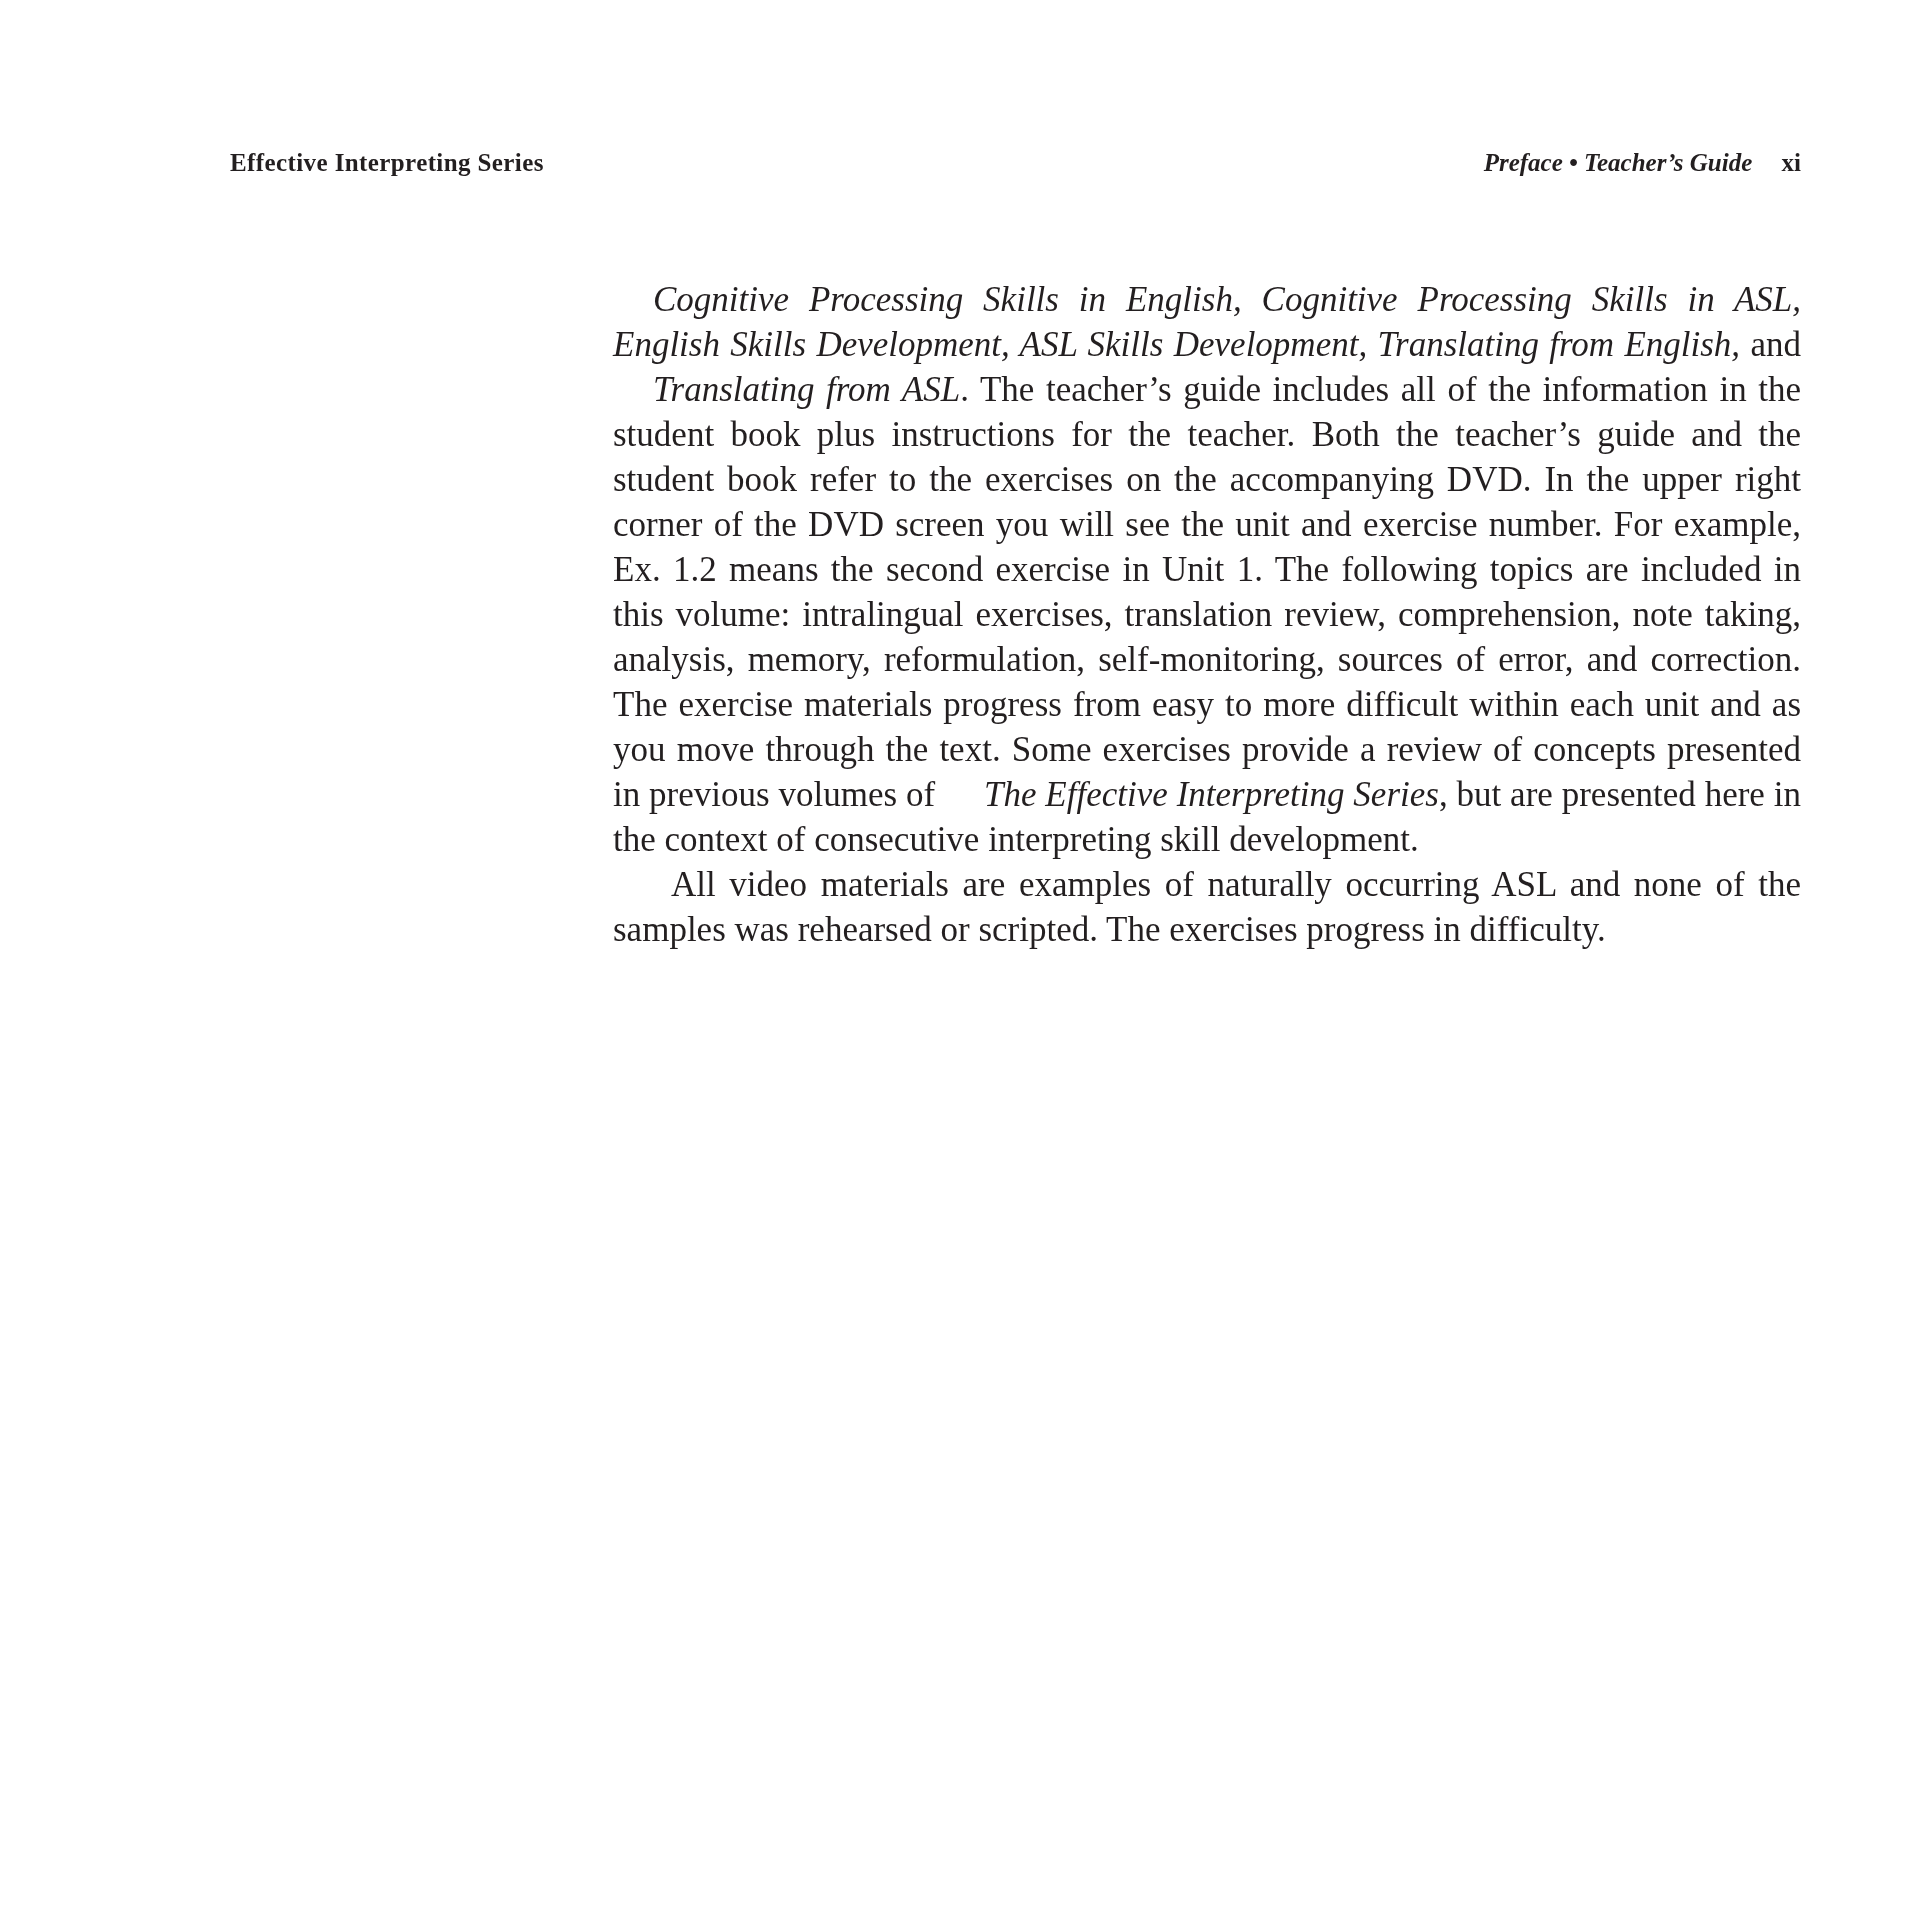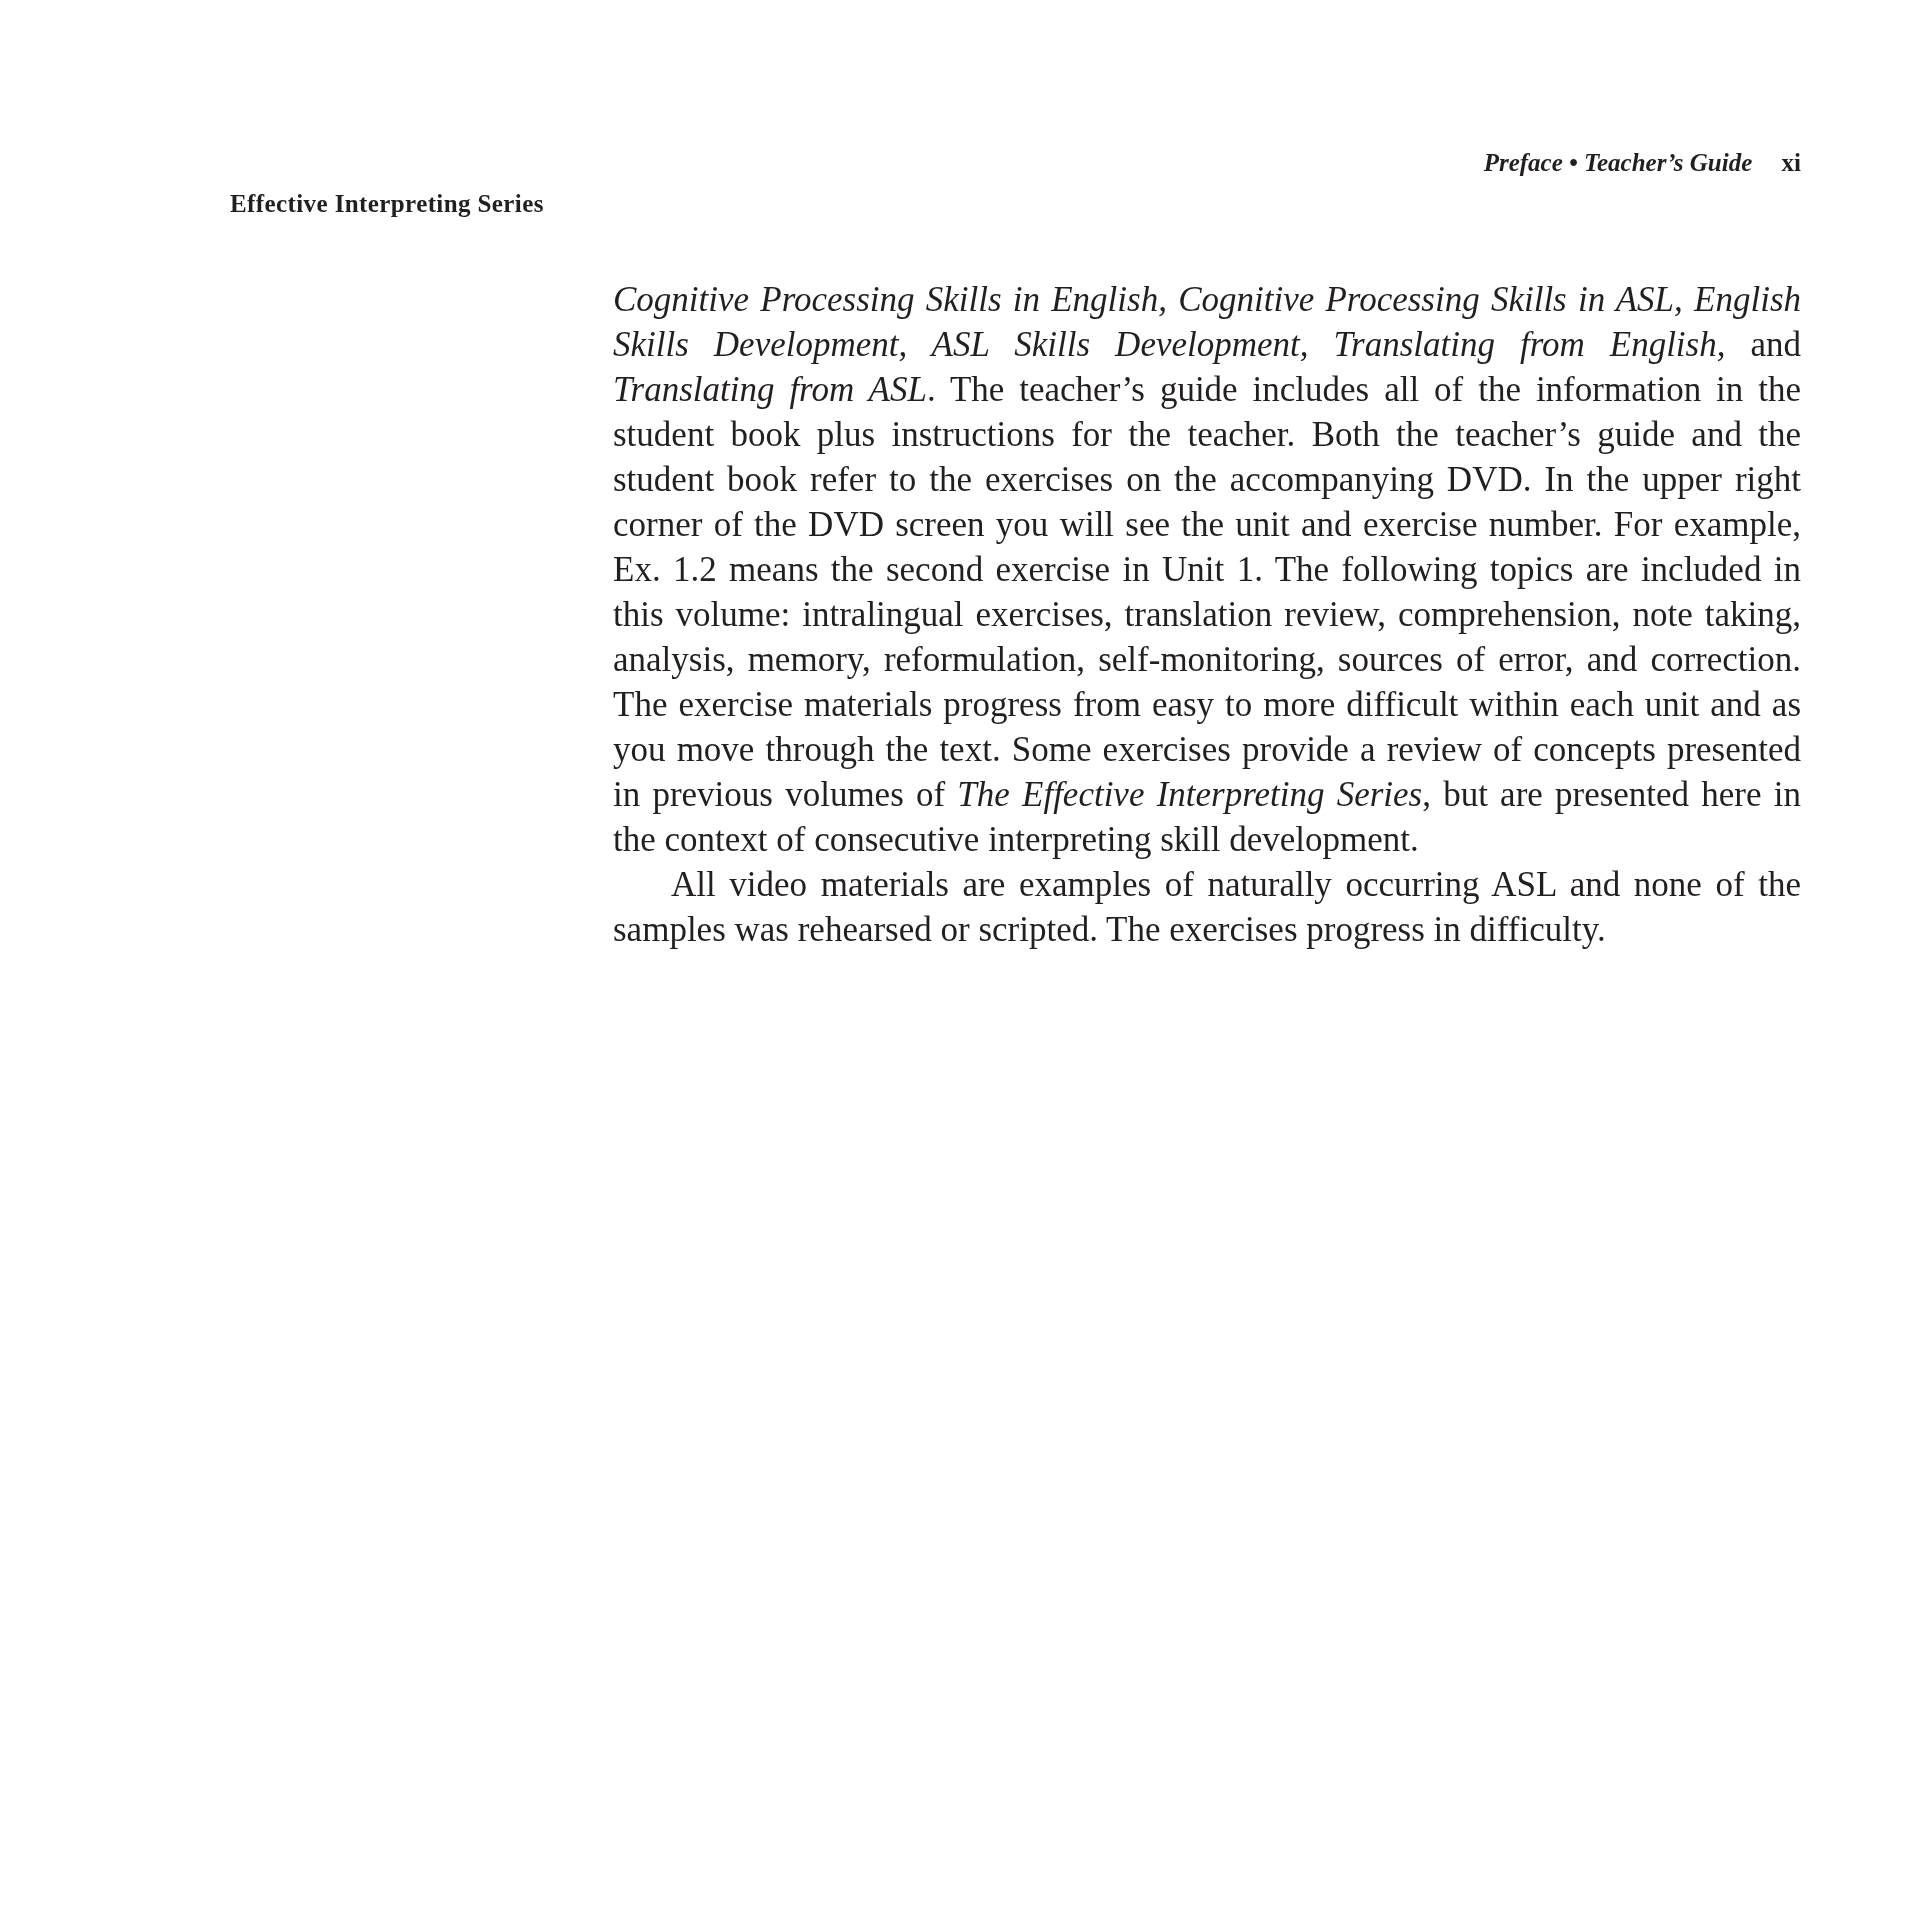--- a/index.html
+++ b/index.html
@@ -1,28 +1,28 @@
 <!DOCTYPE html>
 <html style="font-size:6.2px"><head>
 <meta charset="utf-8">
 <style>
   html, body { margin: 0; padding: 0; background: #ffffff; }
   body { width: 1965px; height: 2542px; position: relative; overflow: hidden;
          font-family: "Liberation Serif", "DejaVu Serif", serif; color: #231f20; }
   .running-head { position: absolute; top: 143px; left: 230px; right: 164px; height: 39px;
                   font-size: 25px; line-height: 39px; }
-  .rh-left { position: absolute; left: 0; top: 0; font-weight: bold; letter-spacing: 0.4px; margin-top: 41px; }
+  .rh-left { position: absolute; left: 0; top: 0; font-weight: bold; letter-spacing: 0.4px; }
   .rh-right { position: absolute; right: 0; top: 0; white-space: nowrap; text-align: right; }
   .rh-section { font-style: italic; font-weight: bold; }
   .rh-page { font-weight: bold; margin-left: 23px; }
   .body-text { position: absolute; left: 613px; top: 277px; width: 1188px;
                font-size: 35px; line-height: 45px; text-align: justify; hyphens: manual; }
   .body-text p { margin: 0; }
   .body-text p.indent { text-indent: 58px; }
-  em { font-style: italic; }
+  em { font-style: italic; margin-left: 40px; }
 </style>
 </head>
 <body>
 
 <header class="running-head">
   <span class="rh-left">Effective Interpreting Series</span>
   <span class="rh-right">
     <span class="rh-section">Preface • Teacher’s Guide</span>
     <span class="rh-page">xi</span>
   </span>

